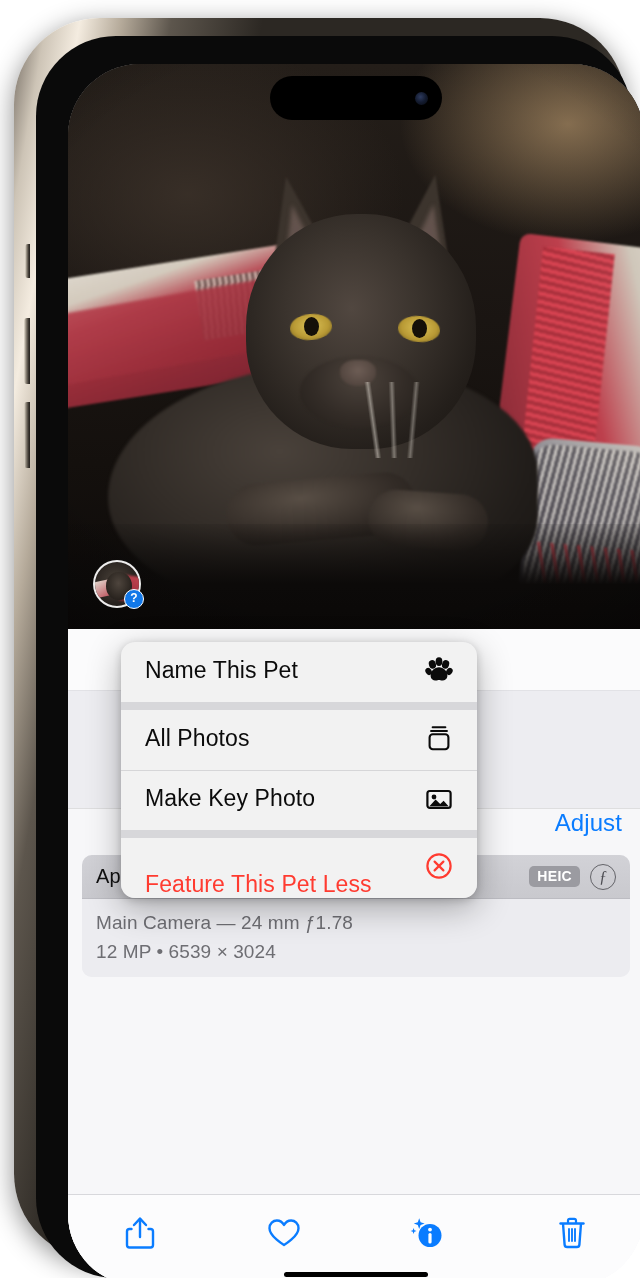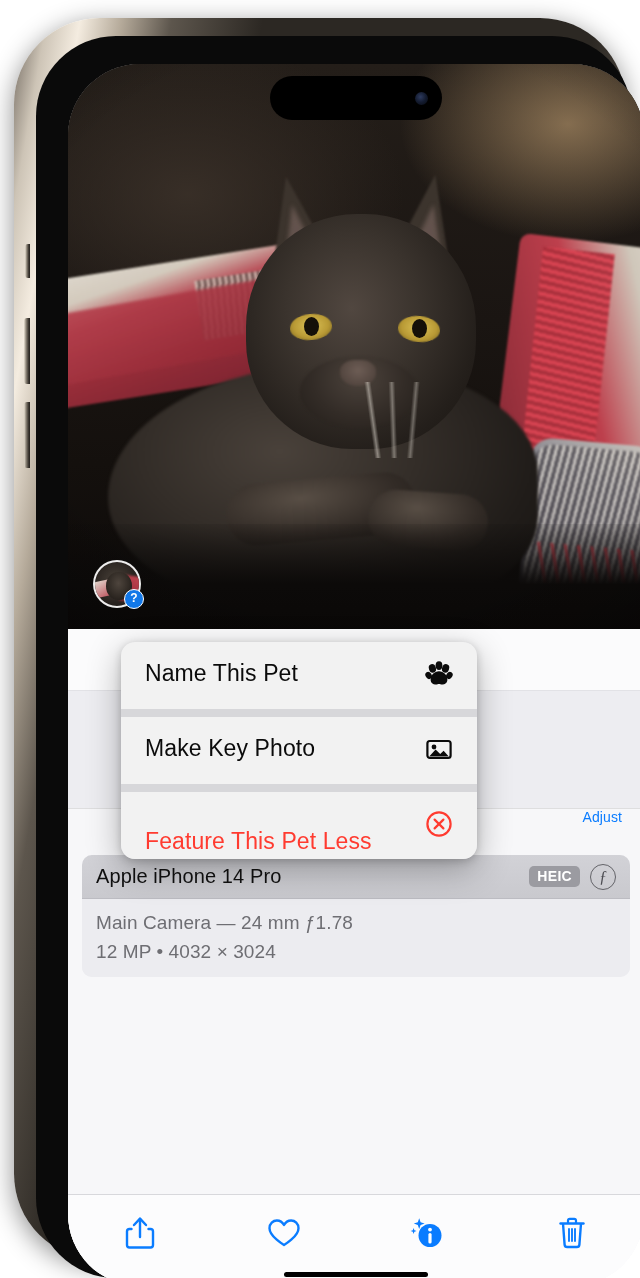--- a/index.html
+++ b/index.html
@@ -148,21 +148,21 @@
 
   
   #info-sheet{
     position:absolute; left:0; top:565px; width:576px; height:657px;
     background:#f7f7f9; border-radius:12px 12px 0 0;
   }
   .sheet-row{ position:relative; background:#fafafa; }
   #sheet-row-caption{ height:62px; border-bottom:.5px solid #e2e2e6; background:#fbfbfc; }
   #sheet-row-meta{ height:118px; background:#ededf1; border-bottom:.5px solid #dededf; }
   #adjust-link{
-    position:absolute; right:22px; top:180px; color:#0a7cff; font-size:14px; letter-spacing:.1px;
+    position:absolute; right:22px; top:180px; color:#0a7cff; font-size:24px; letter-spacing:.1px;
   }
 
   
   #exif-card{
     position:absolute; left:14px; top:226px; width:548px;
     border-radius:10px; overflow:hidden;
     background:#ececf0; font-size:0;
   }
   #exif-header{
     display:flex; align-items:center; height:44px; padding:0 14px;
@@ -223,21 +223,21 @@
   #context-menu{
     position:absolute; left:53px; top:578px; width:356px;
     border-radius:14px; overflow:hidden;
     background:#d9d9dd;
     box-shadow:0 10px 34px rgba(0,0,0,.30), 0 2px 8px rgba(0,0,0,.18);
   }
   .menu-group{ background:#f2f2f2; }
   .menu-gap{ height:8px; background:#d7d7da; }
   .menu-item{
     display:flex; align-items:center; justify-content:space-between;
-    height:67px; padding:0 22px 4px 24px; background:#f2f2f2;
+    height:60px; padding:0 22px 4px 24px; background:#f2f2f2;
   }
   .menu-item + .menu-item{ border-top:.5px solid #d6d6d8;align-items:center; }
   .menu-label{ font-size:23px; color:#0b0b0b; letter-spacing:.1px; }
   .menu-label.destructive{ color:#ff3b30;margin-top:36px; }
   .menu-icon{ width:32px; height:32px; display:flex; align-items:center; justify-content:center; }
 </style>
 </head>
 <body>
 
 <div id="phone-frame">
@@ -299,21 +299,21 @@
         <div id="adjust-link">Adjust</div>
 
         <div id="exif-card">
           <div id="exif-header">
             <span id="exif-device-name">Apple iPhone 14 Pro</span>
             <span id="exif-format-badge">HEIC</span>
             <span id="exif-f-icon">ƒ</span>
           </div>
           <div id="exif-body">
             <div class="exif-line">Main Camera  —  24 mm  ƒ1.78</div>
-            <div class="exif-line">12 MP  •  4032 × 3024</div>
+            <div class="exif-line">12 MP  •  6539 × 3024</div>
           </div>
         </div>
 
 
         <div id="bottom-toolbar">
           <div class="tool-btn">
             <svg width="30" height="34" viewBox="0 0 30 34">
               <path d="M15 3 L15 21" stroke="#0a7cff" stroke-width="2.4" fill="none" stroke-linecap="round"></path>
               <path d="M9 9 L15 2.6 L21 9" stroke="#0a7cff" stroke-width="2.4" fill="none" stroke-linecap="round" stroke-linejoin="round"></path>
               <path d="M6.5 13 H4.5 a2.5 2.5 0 0 0 -2.5 2.5 V29 a2.5 2.5 0 0 0 2.5 2.5 H25.5
@@ -368,20 +368,30 @@
                          c-1 0 -1.8 0.5 -3 0.5 c-2.8 0 -5.4 -1.8 -5.4 -5.2 c0 -4.2 3.8 -8.2 8.4 -8.2 Z" fill="#0b0b0b"></path>
               </svg>
             </span>
           </div>
         </div>
 
         <div class="menu-gap"></div>
 
         <div class="menu-group">
           <div class="menu-item">
+            <span class="menu-label">All Photos</span>
+            <span class="menu-icon">
+              <svg width="30" height="30" viewBox="0 0 30 30">
+                <path d="M8.6 4.2 H21.4" stroke="#0b0b0b" stroke-width="1.9" stroke-linecap="round"></path>
+                <path d="M7 8 H23" stroke="#0b0b0b" stroke-width="1.9" stroke-linecap="round"></path>
+                <rect x="5.6" y="11.2" width="18.8" height="15" rx="3.2" stroke="#0b0b0b" stroke-width="2.1" fill="none"></rect>
+              </svg>
+            </span>
+          </div>
+          <div class="menu-item">
             <span class="menu-label">Make Key Photo</span>
             <span class="menu-icon">
               <svg width="30" height="30" viewBox="0 0 30 30">
                 <rect x="3.4" y="7" width="23.2" height="17" rx="2.4" stroke="#0b0b0b" stroke-width="2.2" fill="none"></rect>
                 <circle cx="10" cy="13" r="2.4" fill="#0b0b0b"></circle>
                 <path d="M5.2 22.4 L11.6 15.6 L16.2 20 L19.6 16.8 L24.8 22.4 Z" fill="#0b0b0b"></path>
               </svg>
             </span>
           </div>
         </div>

